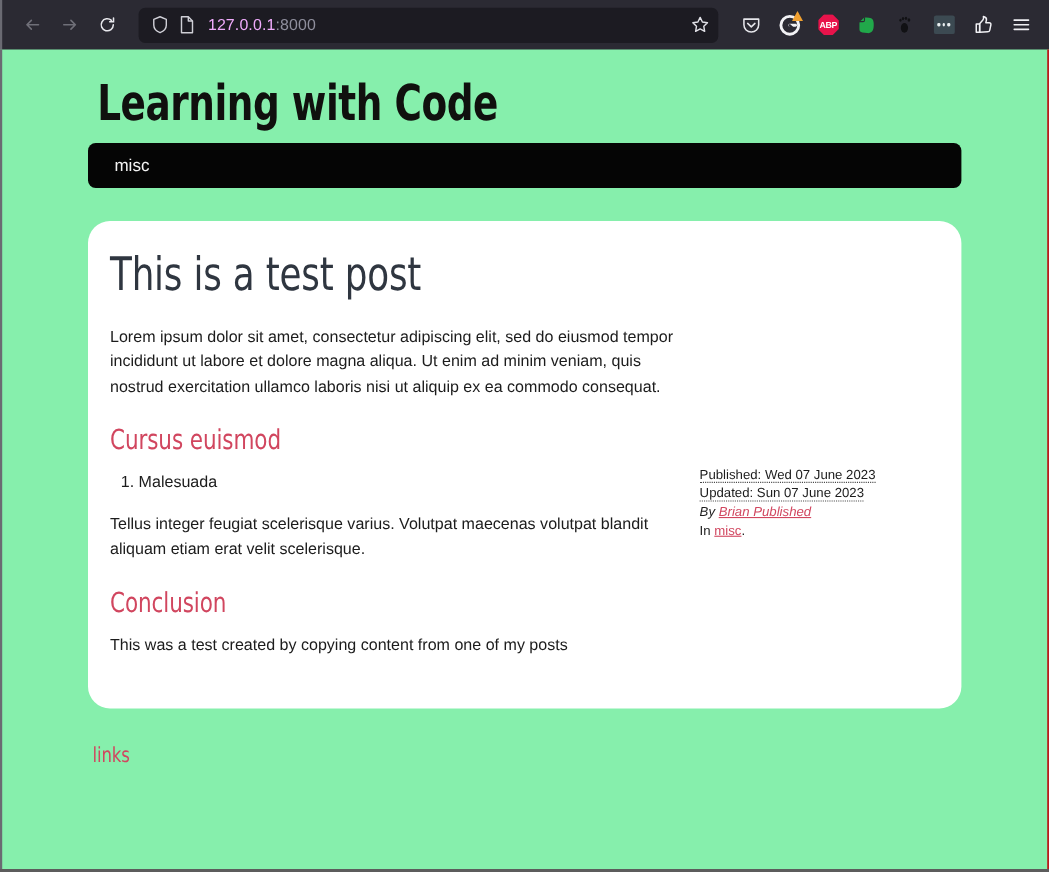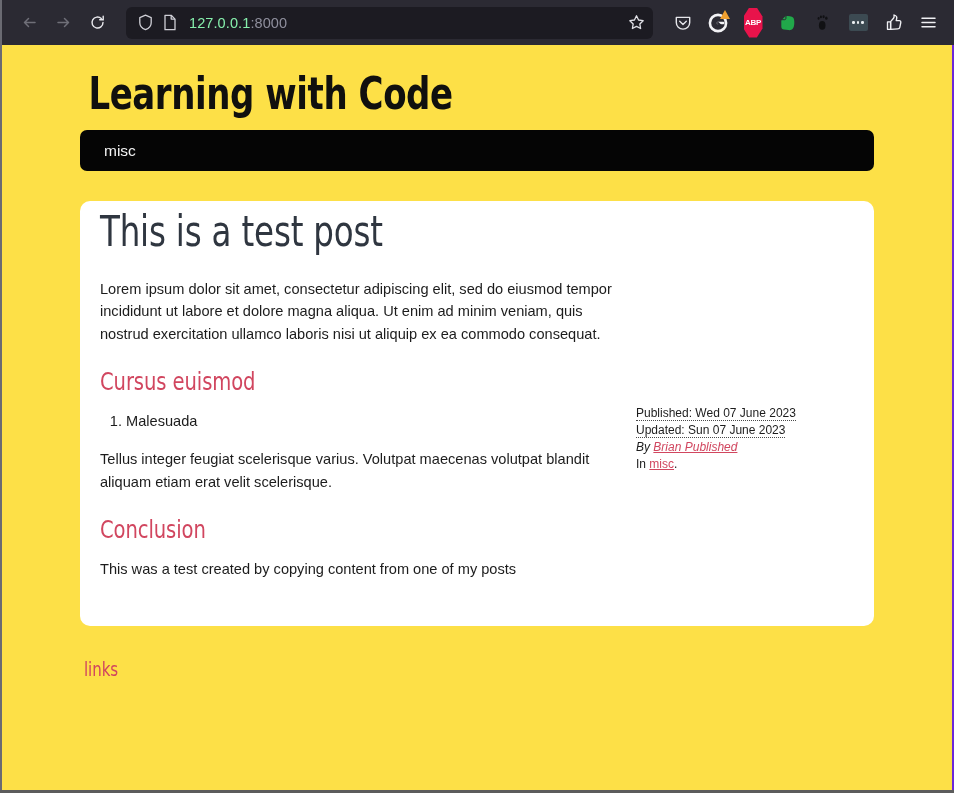--- a/index.html
+++ b/index.html
@@ -46,58 +46,58 @@
   }
   #url-shield-icon, #url-page-icon { flex: 0 0 auto; display:flex; align-items:center; margin-right: 10px; }
   #url-text {
     flex: 1 1 auto;
     color: #8f8f9d;
     font-size: 14.5px;
     letter-spacing: .1px;
     white-space: nowrap; overflow: hidden;
     padding-left: 2px;
   }
-  #url-text .host { color: #86efac; text-align: right; }
+  #url-text .host { color: #f0abfc; text-align: right; }
   #bookmark-star-icon { flex: 0 0 auto; display: flex; align-items: center; padding-left: 6px; }
 
   #toolbar-extensions { display: flex; align-items: center; gap: 3px; flex: 0 0 auto; }
   .ext-btn {
     width: 32px; height: 32px;
     display: flex; align-items: center; justify-content: center;
     position: relative; border-radius: 4px;
   }
   .badge-triangle {
     position: absolute; top: 3px; right: 4px;
     width: 0; height: 0;
     border-left: 5px solid transparent;
     border-right: 5px solid transparent;
     border-bottom: 9px solid #f0a030;
   }
   .abp-octagon {
-    width: 19px; height: 30px;
+    width: 19px; height: 19px;
     background: #e8134b;
     clip-path: polygon(30% 0, 70% 0, 100% 30%, 100% 70%, 70% 100%, 30% 100%, 0 70%, 0 30%);
     display: flex; align-items: center; justify-content: center;
     color: #fff; font-size: 8px; font-weight: bold;
     font-family: "Liberation Sans", sans-serif;
     letter-spacing: -.3px;
   }
   .dots-box {
     width: 19px; height: 17px; background: #3c4a52;
     border-radius: 2px;
     display: flex; align-items: center; justify-content: center; gap: 2px;
   }
   .dots-box i { width: 2.5px; height: 2.5px; background: #e9eef0; border-radius: 50%; display:block; }
 
   
   #page-viewport {
     flex: 1 1 auto;
-    background: #fde047;
+    background: #86efac;
     border-left: 2px solid #6a6a72;
-    border-right: 2px solid #6d28d9;
+    border-right: 2px solid #b91c1c;
     overflow: hidden;
     position: relative;
   }
   #page-inner { padding: 0 78px; }
 
   #site-title {
     font-family: "DejaVu Sans Condensed", "Liberation Sans Narrow", "Liberation Sans", sans-serif;
     font-weight: 700;
     font-size: 45px;
     color: #10100e;
@@ -117,22 +117,22 @@
     margin-bottom: 30px;
   }
   .nav-link {
     color: #f3f3f3;
     font-size: 15.5px;
     text-decoration: none;
   }
 
   #post-card {
     background: #ffffff;
-    border-radius: 10px;
-    padding: 6px 26px 30px 20px;
+    border-radius: 20px;
+    padding: 24px 26px 30px 20px;
     min-height: 412px;
   }
 
   #post-title {
     font-family: "DejaVu Sans Condensed", "Liberation Sans Narrow", "Liberation Sans", sans-serif;
     font-weight: 400;
     font-size: 42px;
     color: #2f3640;
     margin: 0 0 22px 0;
     letter-spacing: -.2px;

